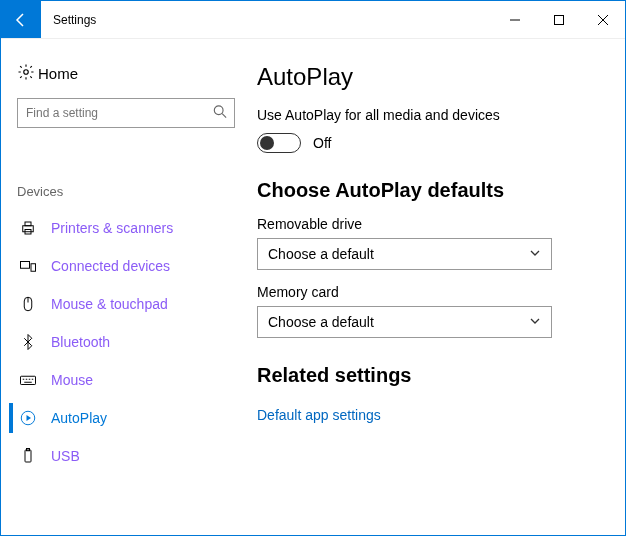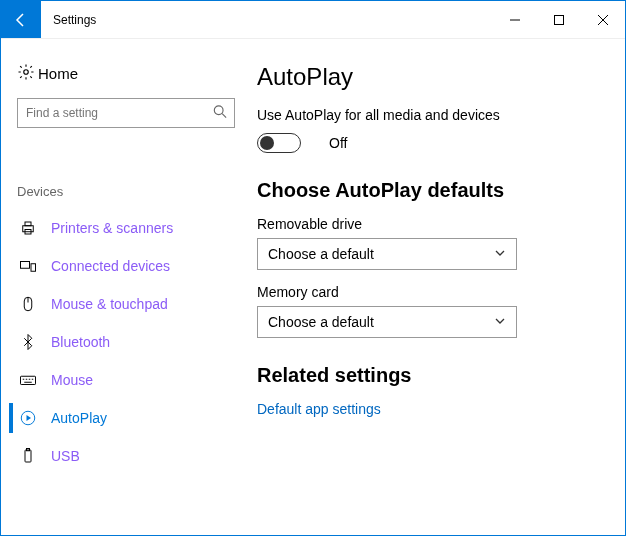--- a/index.html
+++ b/index.html
@@ -26,27 +26,27 @@
 .nav-item { display: flex; align-items: center; gap: 14px; padding: 10px 10px; font-size: 14px; color: #8b5cf6; position: relative; }
 .nav-item.active { color: #0078d7; }
 .nav-item.active::before { content: ""; position: absolute; left: 0; top: 4px; bottom: 4px; width: 4px; background: #0078d7; }
 .nav-item .icon { width: 18px; height: 18px; display: flex; align-items: center; justify-content: center; color: inherit; }
 .nav-item .icon svg { width: 18px; height: 18px; }
 .main { flex: 1; padding: 24px 30px 0 6px; overflow-y: auto; }
 .h1 { font-size: 24px; font-weight: 400; margin-bottom: 16px; }
 .h2 { font-size: 20px; font-weight: 700; margin: 26px 0 14px 0; }
 .body-text { font-size: 14px; margin-bottom: 10px; }
 .field-label { font-size: 14px; margin: 8px 0 6px 0; }
-.toggle-row { display: flex; align-items: center; gap: 28px; }
+.toggle-row { display: flex; align-items: center; gap: 12px; }
 .toggle { width: 44px; height: 20px; border: 1px solid #333; border-radius: 10px; position: relative; background: #fff; }
 .toggle .knob { position: absolute; left: 2px; top: 2px; width: 14px; height: 14px; border-radius: 50%; background: #333; }
 .toggle-label { font-size: 14px; }
-.select { width: 260px; height: 32px; border: 1px solid #999; background: #fff; display: flex; align-items: center; justify-content: space-between; padding: 0 10px; font-size: 14px; margin-bottom: 14px; }
+.select { width: 295px; height: 32px; border: 1px solid #999; background: #fff; display: flex; align-items: center; justify-content: space-between; padding: 0 10px; font-size: 14px; margin-bottom: 14px; }
 .select .chev { color: #333; }
-.link { color: #0067c0; font-size: 14px; cursor: pointer; display: inline-block; }
+.link { color: #0067c0; font-size: 14px; cursor: pointer; display: inline-block; margin-top: 6px; }
 </style>
 </head>
 <body>
 
 <div class="window">
   <div class="titlebar">
     <div class="back-btn">
       <svg viewBox="0 0 16 16">
           <path d="M10 2 L4 8 L10 14" stroke="#fff" stroke-width="1.5" fill="none"></path>
         </svg>

